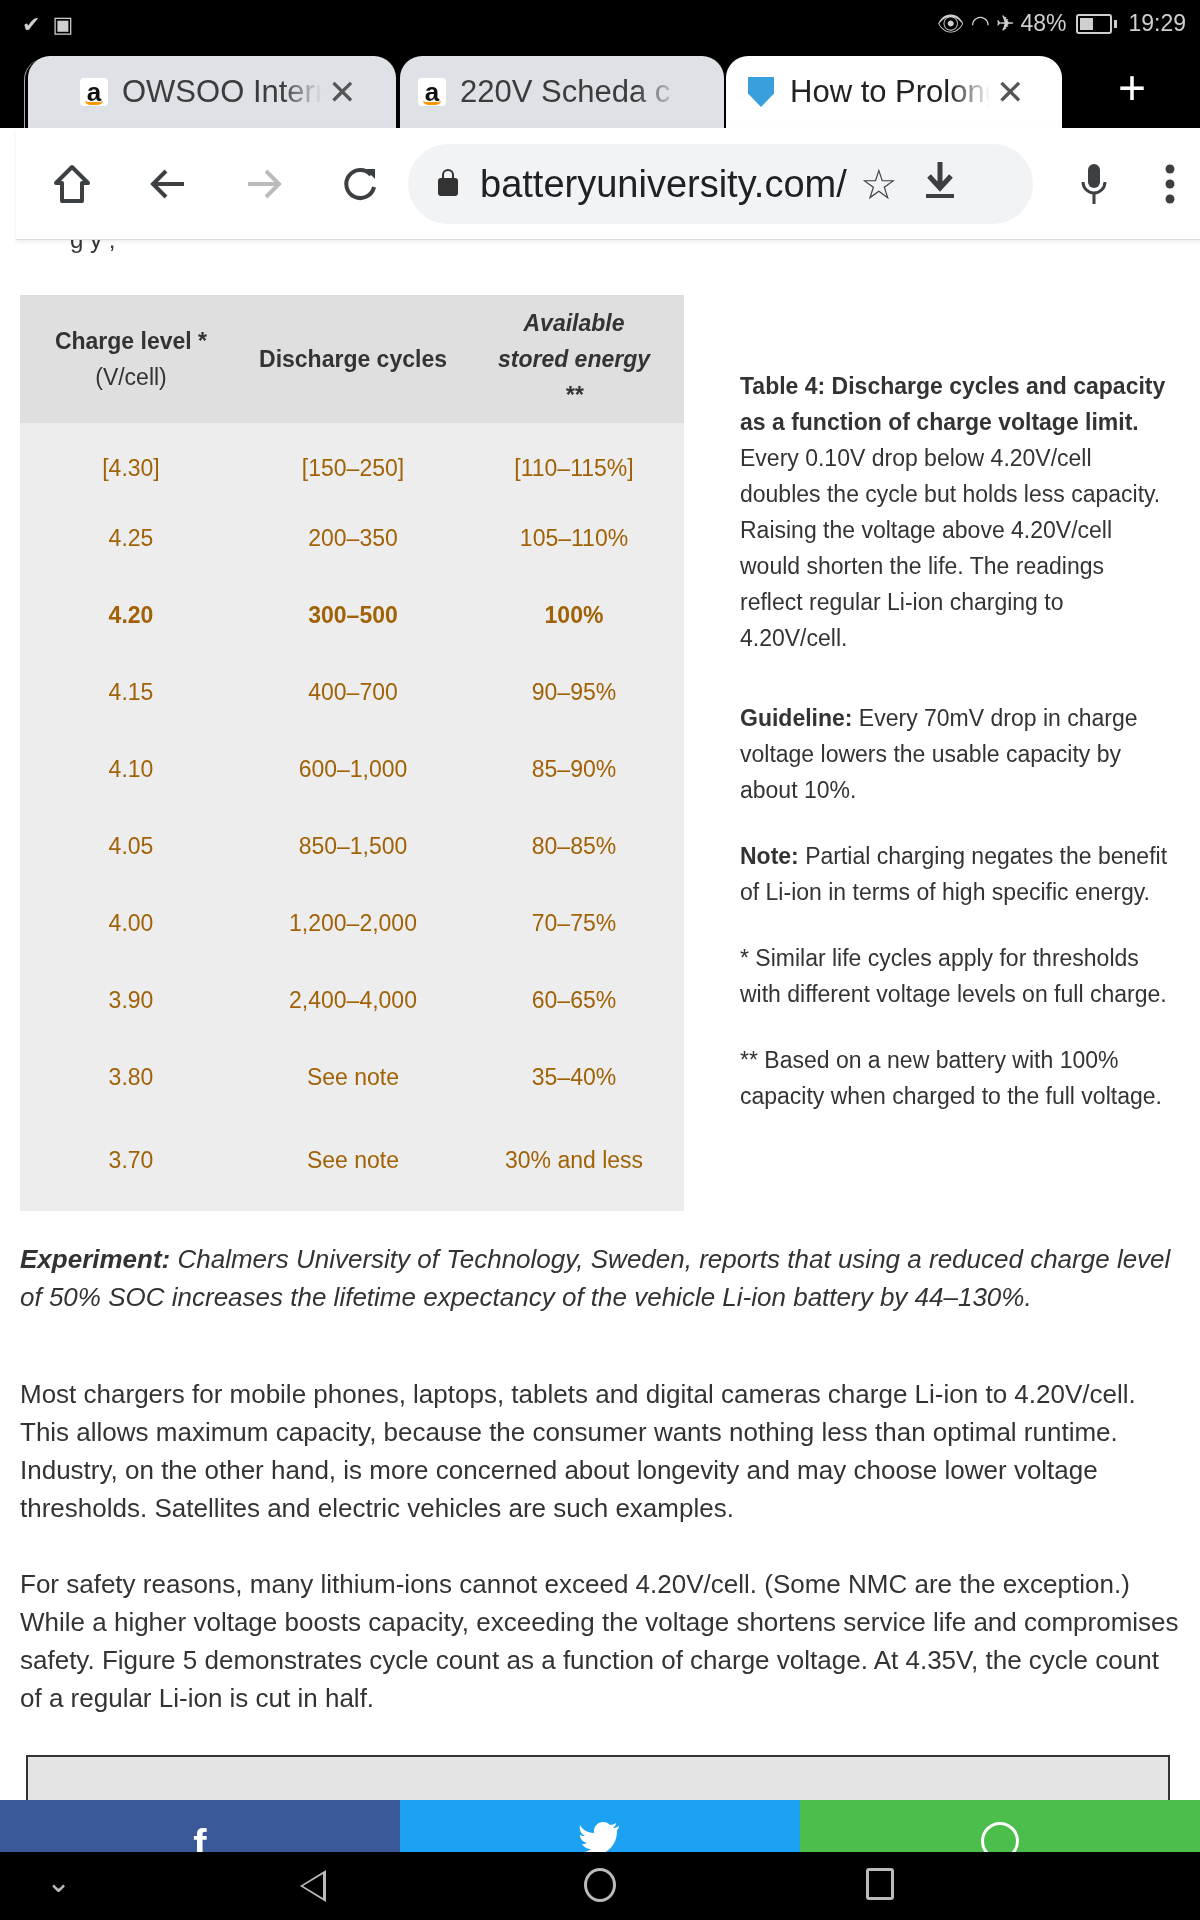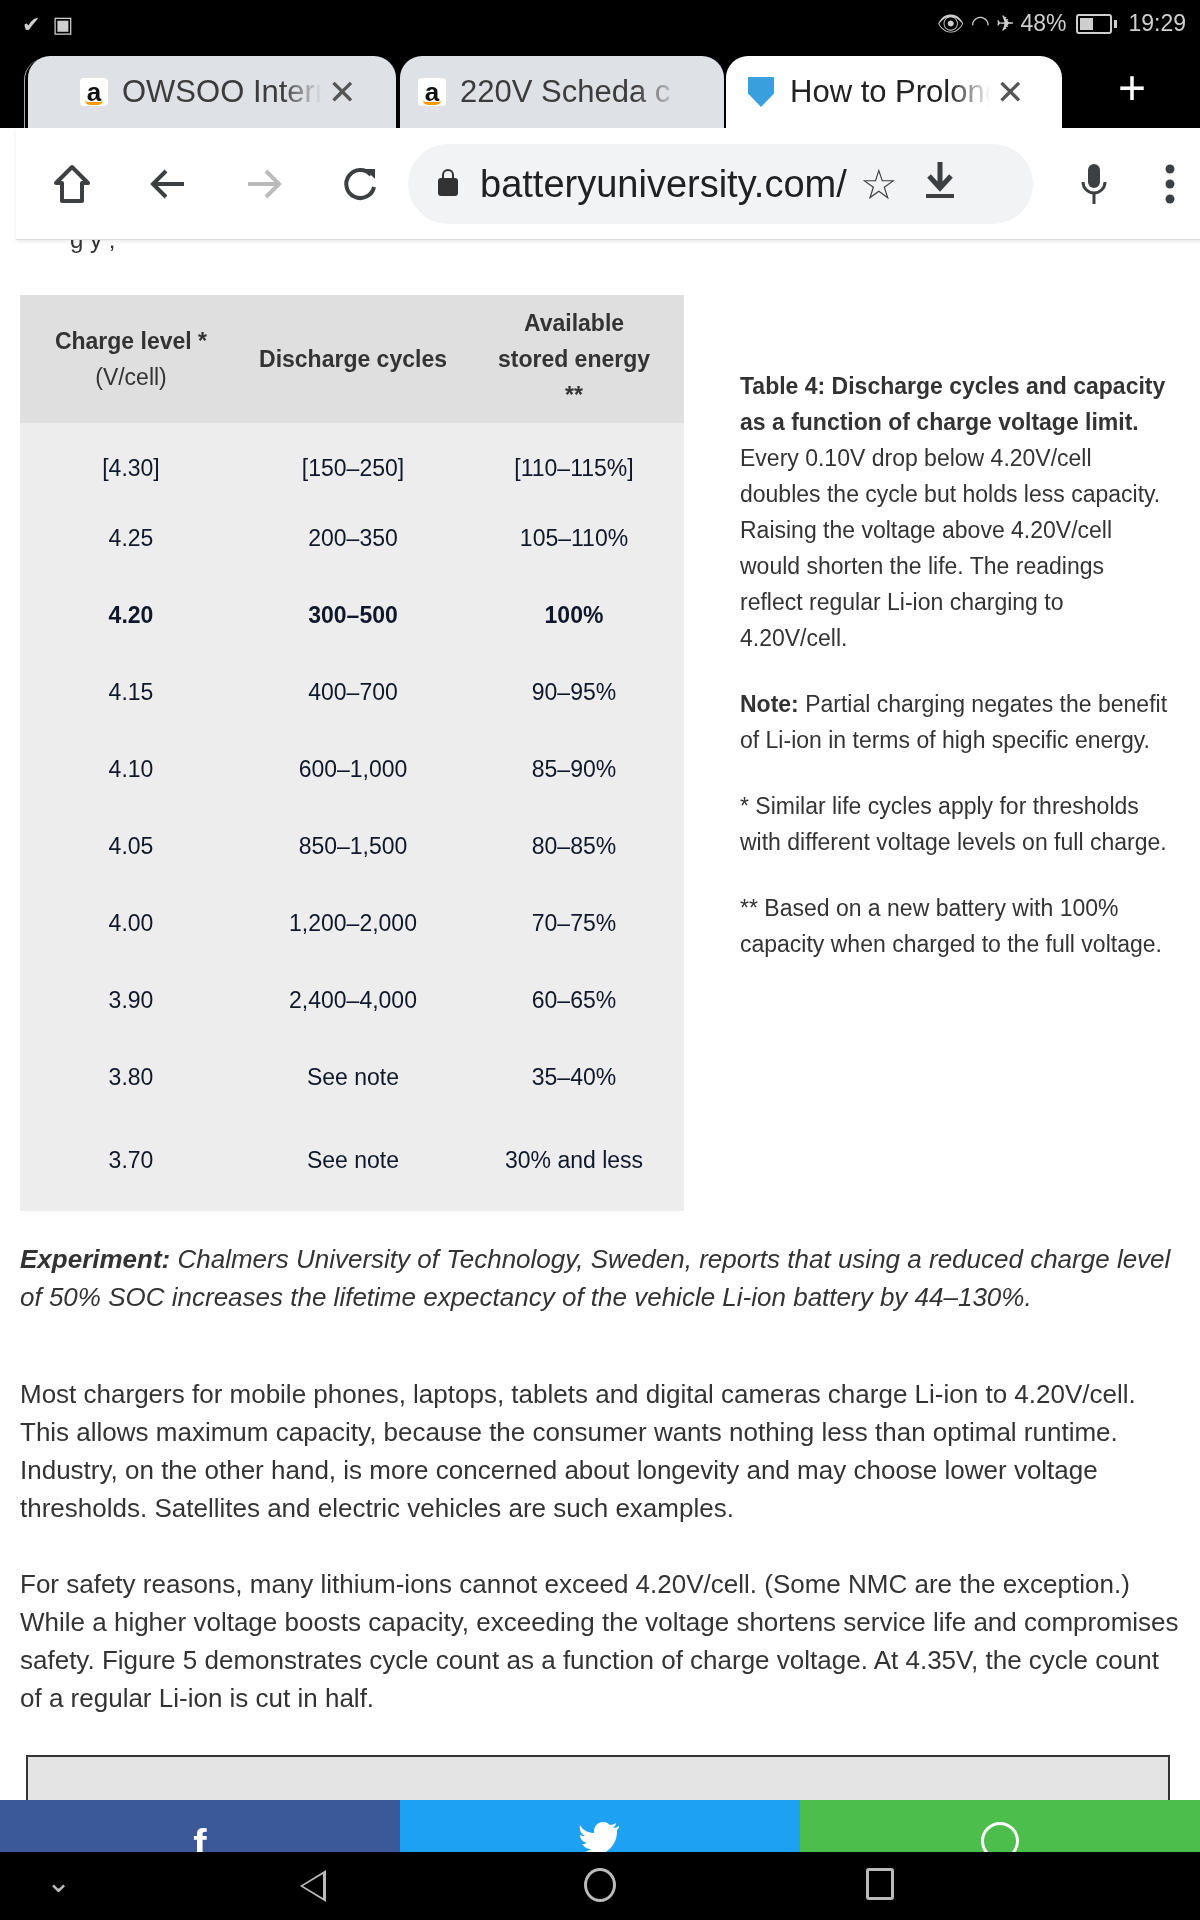--- a/index.html
+++ b/index.html
@@ -37,25 +37,25 @@
   .omnibox .star { margin-left: 10px; font-size: 42px; color: #3c4043; }
   .omnibox .download { margin-left: 26px; font-size: 40px; color: #3c4043; }
 
   
   .content { position: absolute; top: 240px; left: 0; width: 1200px; height: 1560px; overflow: hidden; }
   .cut-text { position: absolute; top: -14px; left: 70px; font-size: 24px; color: #333; }
 
   .data-table { position: absolute; left: 20px; top: 55px; width: 664px; border-collapse: collapse; background: #ededed; }
   .data-table th { background: #dfdfdf; font-size: 23px; font-weight: bold; color: #333; height: 128px; line-height: 36px; text-align: center; vertical-align: middle; }
   .data-table th .sub { font-weight: normal; display: block; }
-  .data-table td { font-size: 23px; color: #0f172a; text-align: center; height: 77px; }
+  .data-table td { font-size: 23px; color: #a16207; text-align: center; height: 77px; }
   .data-table tr.bold td { font-weight: bold; }
   .data-table tbody tr:first-child td { padding-top: 14px; }
   .data-table tbody tr:last-child td { height: 95px; padding-bottom: 6px; }
-  .col1 { width: 222px; } .col2 { width: 222px; } .col3 { width: 220px; }
+  .col1 { width: 222px; } .col2 { width: 222px; } .col3 { width: 220px; font-style: italic; }
 
   .side { position: absolute; left: 740px; top: 84px; width: 430px; font-size: 23px; line-height: 36px; color: #333; }
   .side p { margin-bottom: 16px; margin-top: 44px; }
   .side p.gap { margin-top: 30px; }
   .side b { font-weight: bold; }
 
   .para { position: absolute; left: 20px; width: 1160px; font-size: 26px; line-height: 38px; color: #333; }
   .para.exp { top: 1000px; font-style: italic; }
   .para.exp b { font-style: italic; font-weight: bold; }
   .para.p1 { top: 1135px; }
@@ -243,20 +243,21 @@
         <tr>
           <td>3.70</td>
           <td>See note</td>
           <td>30% and less</td>
         </tr>
       </tbody>
   </table>
 
   <div class="side">
     <p><b>Table 4: Discharge cycles and capacity as a function of charge voltage limit.</b><span> Every 0.10V drop below 4.20V/cell doubles the cycle but holds less capacity. Raising the voltage above 4.20V/cell would shorten the life. The readings reflect regular Li-ion charging to 4.20V/cell.</span></p>
+    <p><b>Guideline:</b><span> Every 70mV drop in charge voltage lowers the usable capacity by about 10%.</span></p>
     <p class="gap"><b>Note:</b><span> Partial charging negates the benefit of Li-ion in terms of high specific energy.</span></p>
     <p class="gap">*  Similar life cycles apply for thresholds with different voltage levels on full charge.</p>
     <p class="gap">** Based on a new battery with 100% capacity when charged to the full voltage.</p>
   </div>
 
   <p class="para exp"><b>Experiment:</b><span> Chalmers University of Technology, Sweden, reports that using a reduced charge level of 50% SOC increases the lifetime expectancy of the vehicle Li-ion battery by 44–130%.</span></p>
   <p class="para p1">Most chargers for mobile phones, laptops, tablets and digital cameras charge Li-ion to 4.20V/cell. This allows maximum capacity, because the consumer wants nothing less than optimal runtime. Industry, on the other hand, is more concerned about longevity and may choose lower voltage thresholds. Satellites and electric vehicles are such examples.</p>
   <p class="para p2">For safety reasons, many lithium-ions cannot exceed 4.20V/cell. (Some NMC are the exception.) While a higher voltage boosts capacity, exceeding the voltage shortens service life and compromises safety. Figure 5 demonstrates cycle count as a function of charge voltage. At 4.35V, the cycle count of a regular Li-ion is cut in half.</p>
 
   <div class="fig-box"></div>

